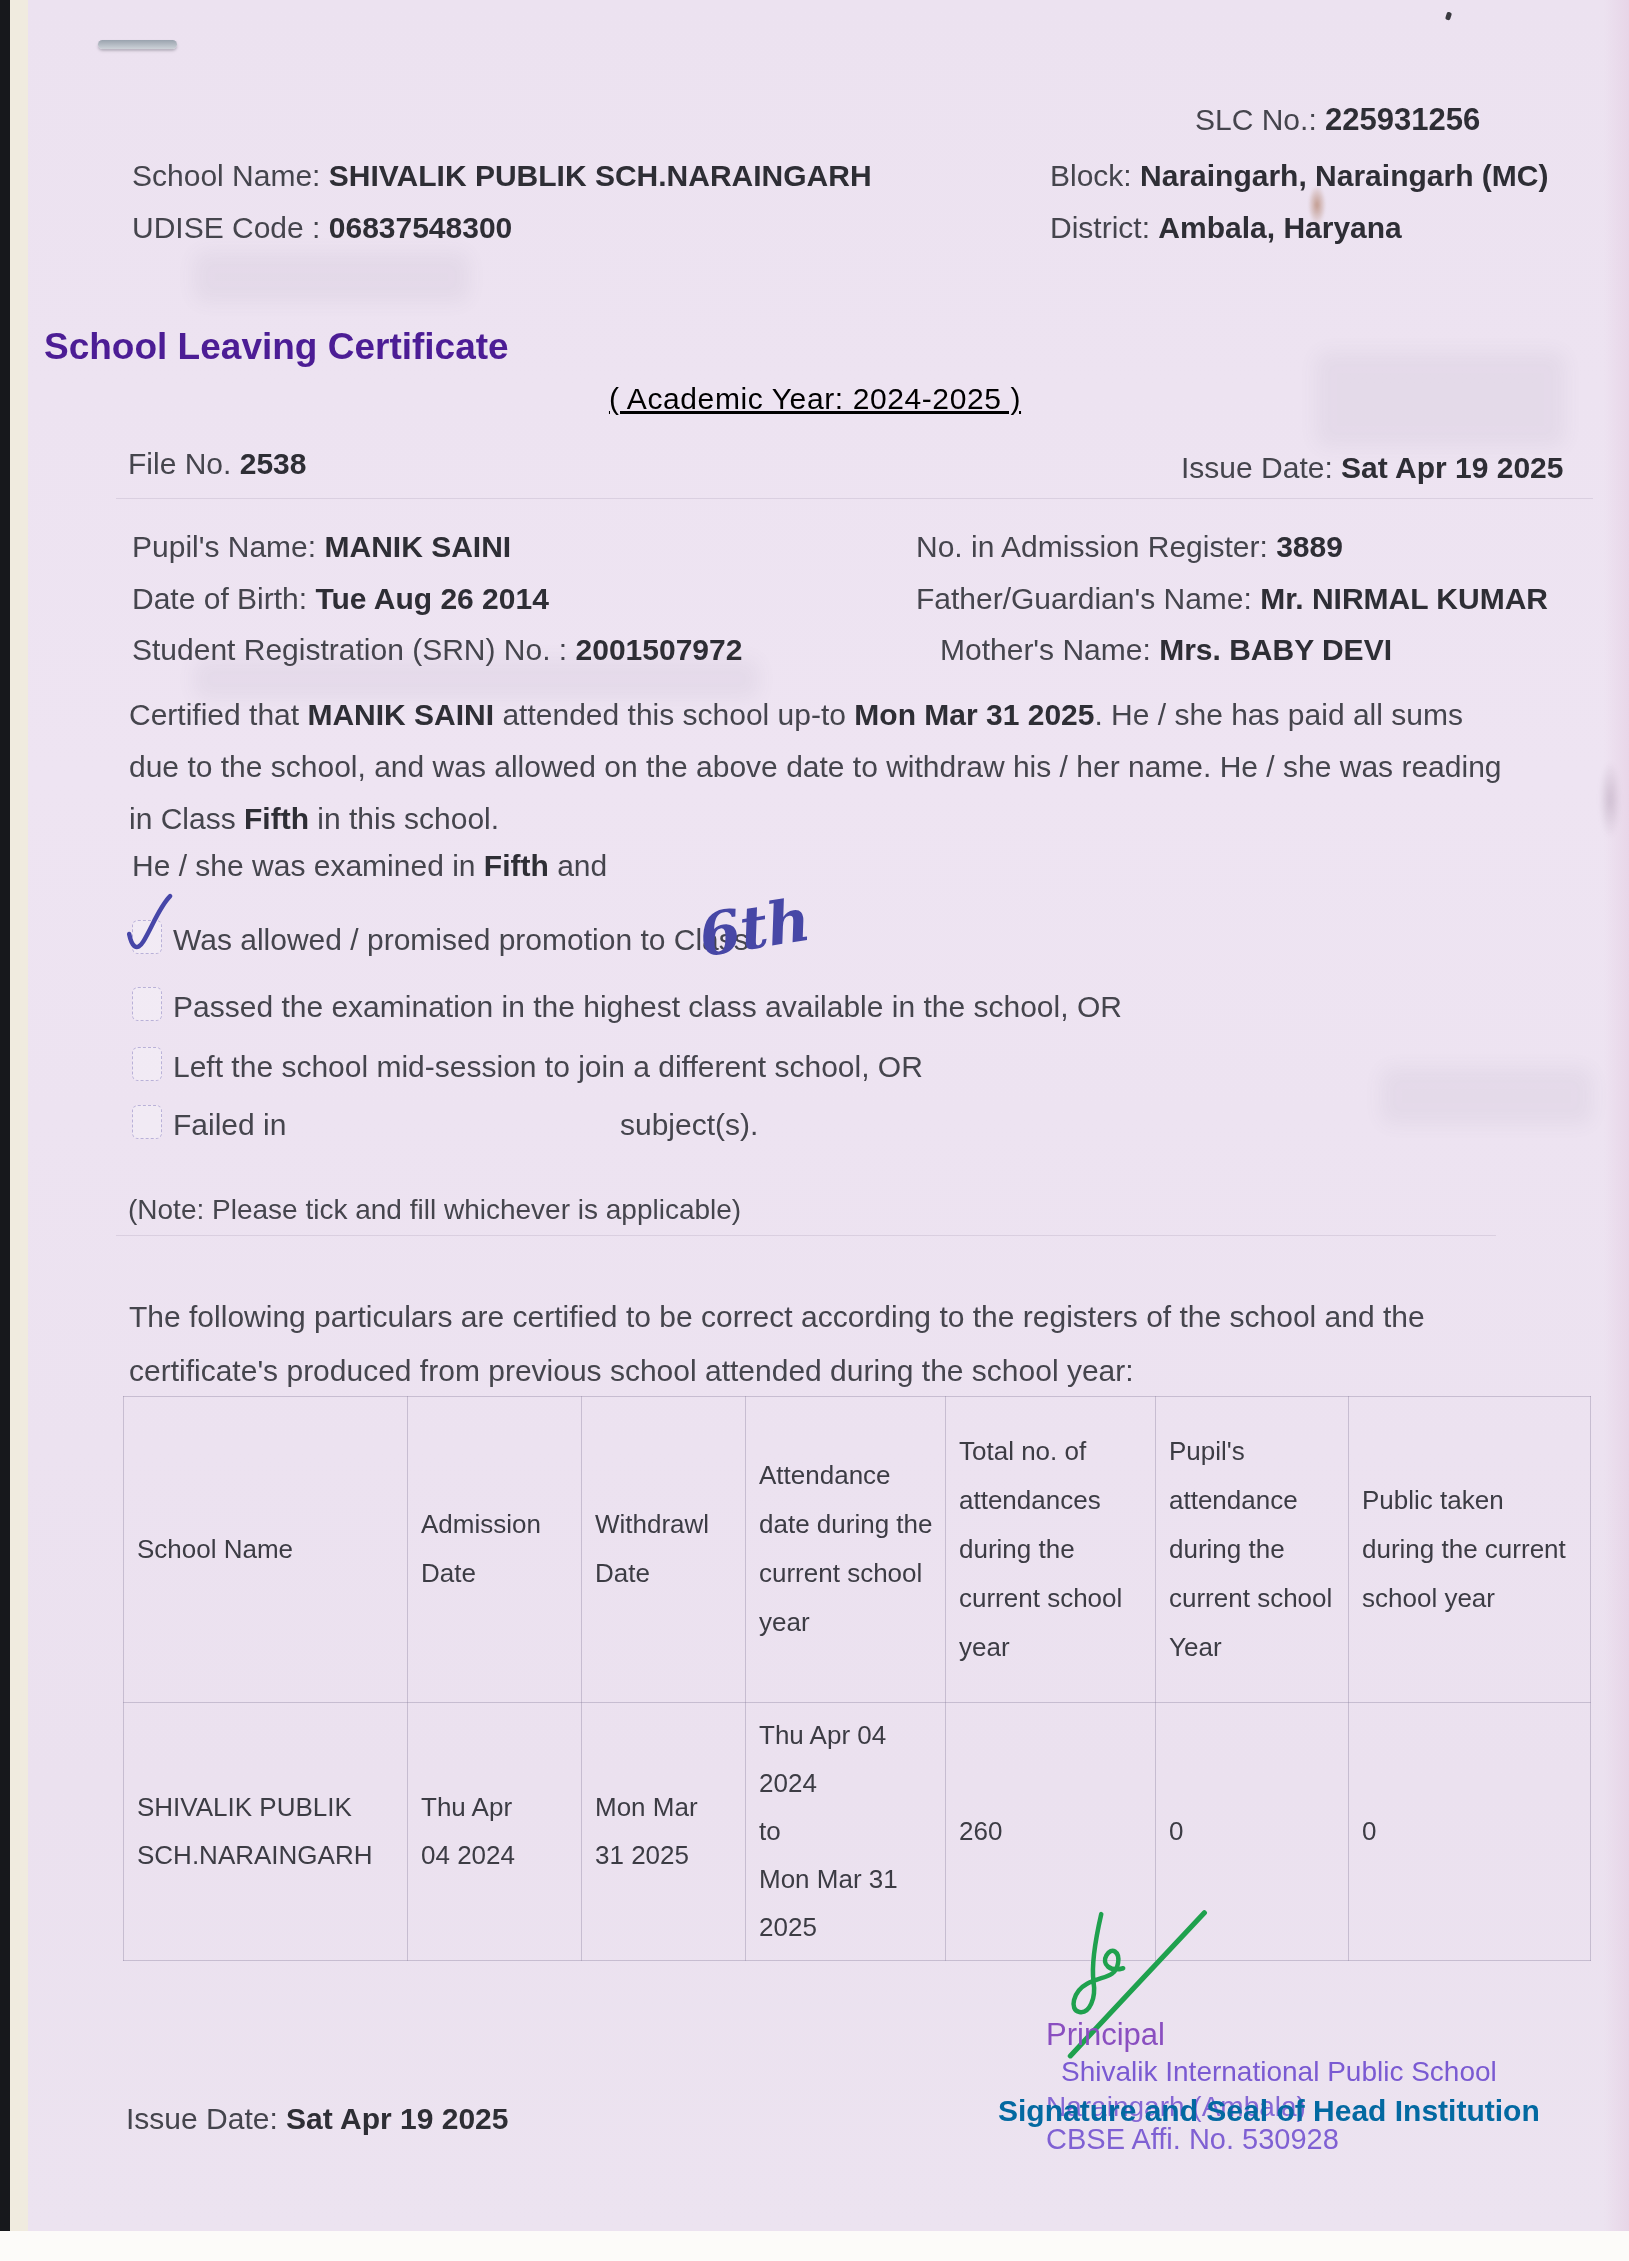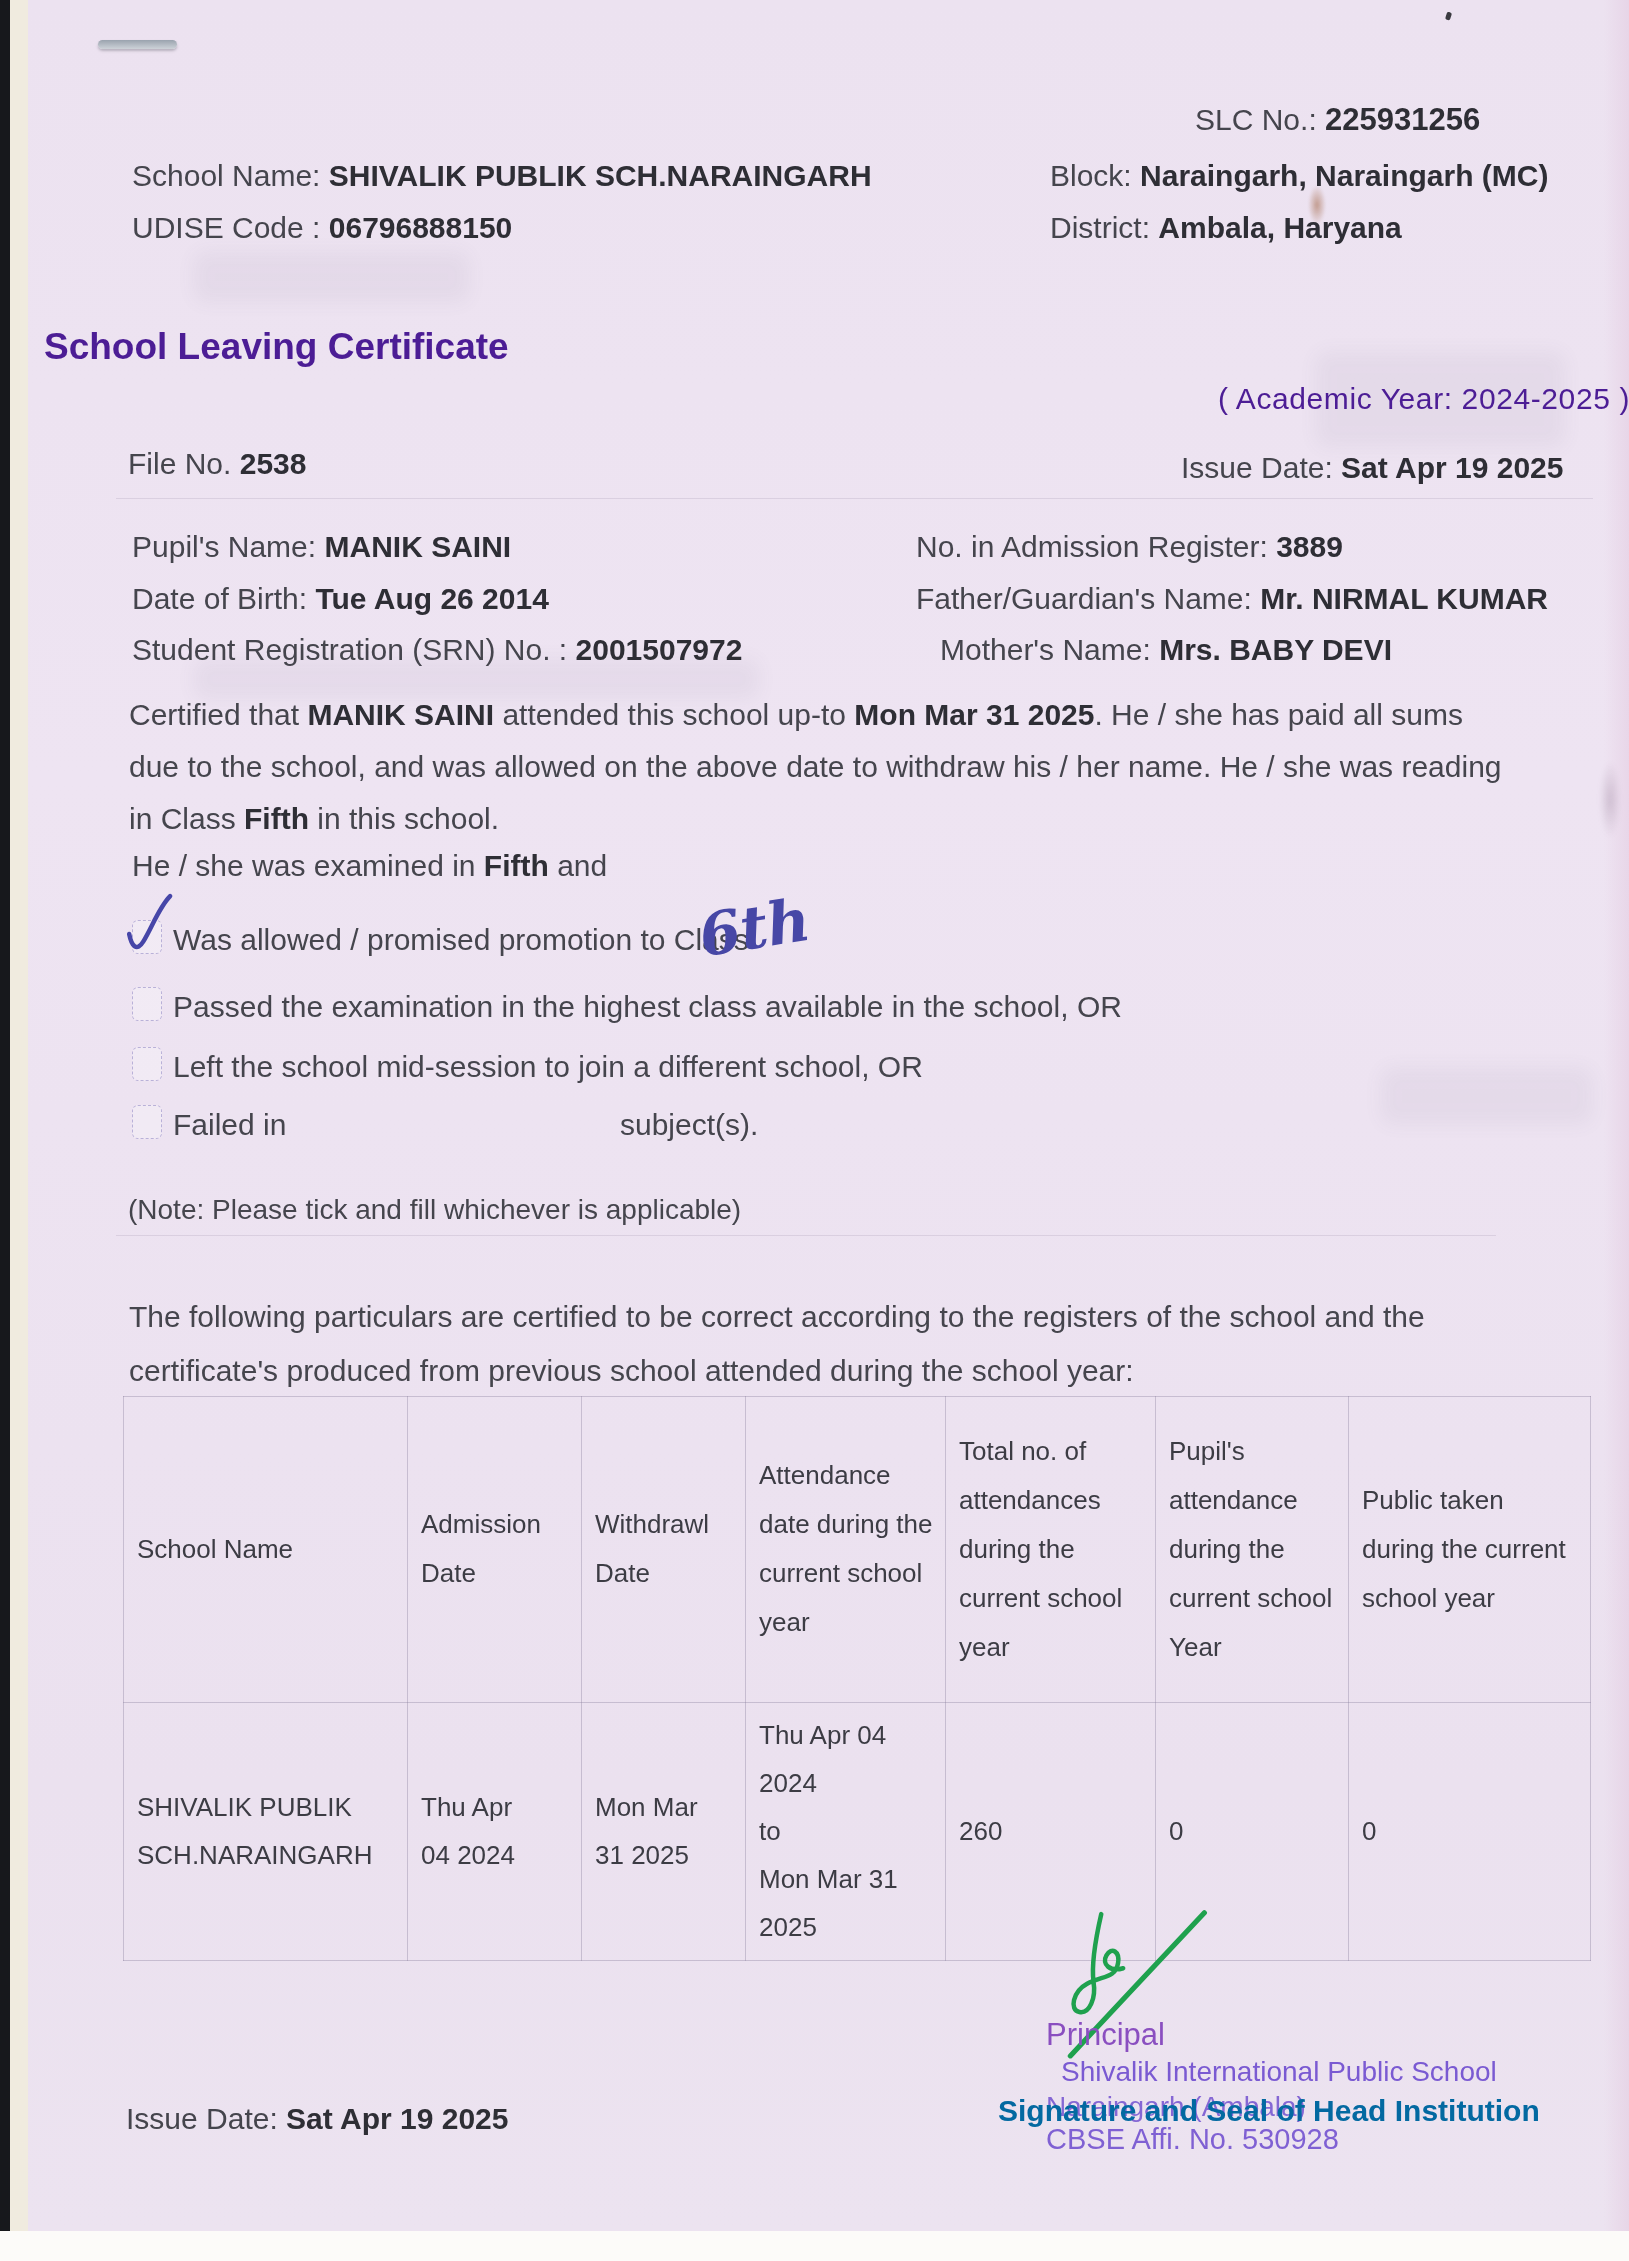--- a/index.html
+++ b/index.html
@@ -13,21 +13,21 @@
              background:linear-gradient(90deg,rgba(228,198,222,0) 0%,rgba(225,196,220,.45) 100%);}
   .abs{position:absolute;}
   .t{font-size:30px;color:#45454d;white-space:nowrap;}
   .b{font-weight:700;color:#2e2e35;}
   .staple{position:absolute;left:98px;top:40px;width:79px;height:9px;border-radius:4.5px;
           background:linear-gradient(180deg,#9aa3ae,#cdd2d8);box-shadow:0 1.9px 2.6px rgba(90,90,100,.35);}
   .speck{position:absolute;left:1446px;top:11.6px;width:4.5px;height:8.4px;background:#3a3a40;
          border-radius:1.9px;transform:rotate(18deg);}
   .hrule{position:absolute;height:1.3px;background:rgba(120,105,135,.16);}
   .title{font-size:37px;font-weight:700;color:#4c1d95;text-align:left;width:1630px;left:0;padding-left:44px;}
-  .acad{font-size:30px;color:#4c1d95;text-align:right;width:1630px;left:0;letter-spacing:0.6px;}
+  .acad{font-size:30px;color:#000000;text-align:center;width:1630px;left:0;letter-spacing:0.6px;text-decoration:underline;}
   .para{font-size:30px;line-height:52px;color:#45454d;width:1386px;white-space:normal;}
   .cbrow{position:absolute;left:132px;height:39px;}
   .cbox{position:absolute;left:0;top:-2.6px;width:28px;height:32px;border:1.3px dashed #b9b1d8;
         border-radius:5.8px;background:rgba(255,255,255,.25);}
   .cblabel{position:absolute;left:41px;top:0;font-size:30px;color:#45454d;white-space:nowrap;}
   .tick{position:absolute;left:-7.7px;top:-30px;}
   .hand6{position:absolute;left:567px;top:-30px;font-size:59px;color:#4747a6;
          font-family:"DejaVu Serif",serif;font-style:italic;transform:rotate(-9deg);font-weight:600;}
   .subjects{position:absolute;left:488px;top:0;font-size:30px;color:#45454d;}
   table.att{position:absolute;left:123px;top:1396px;width:1467px;border-collapse:collapse;
@@ -74,21 +74,21 @@
     <span>SLC No.:</span>
     <span class="b" style="font-size:31px;">225931256</span>
   </div>
 
   <div class="abs t" style="left:132px;top:159px;">
     <span>School Name:</span>
     <span class="b">SHIVALIK PUBLIK SCH.NARAINGARH</span>
   </div>
   <div class="abs t" style="left:132px;top:211px;">
     <span>UDISE Code :</span>
-    <span class="b">06796888150</span>
+    <span class="b">06837548300</span>
   </div>
 
   <div class="abs t" style="left:1050px;top:159px;">
     <span>Block:</span>
     <span class="b">Naraingarh, Naraingarh (MC)</span>
   </div>
   <div class="abs t" style="left:1050px;top:211px;">
     <span>District:</span>
     <span class="b">Ambala, Haryana</span>
   </div>

